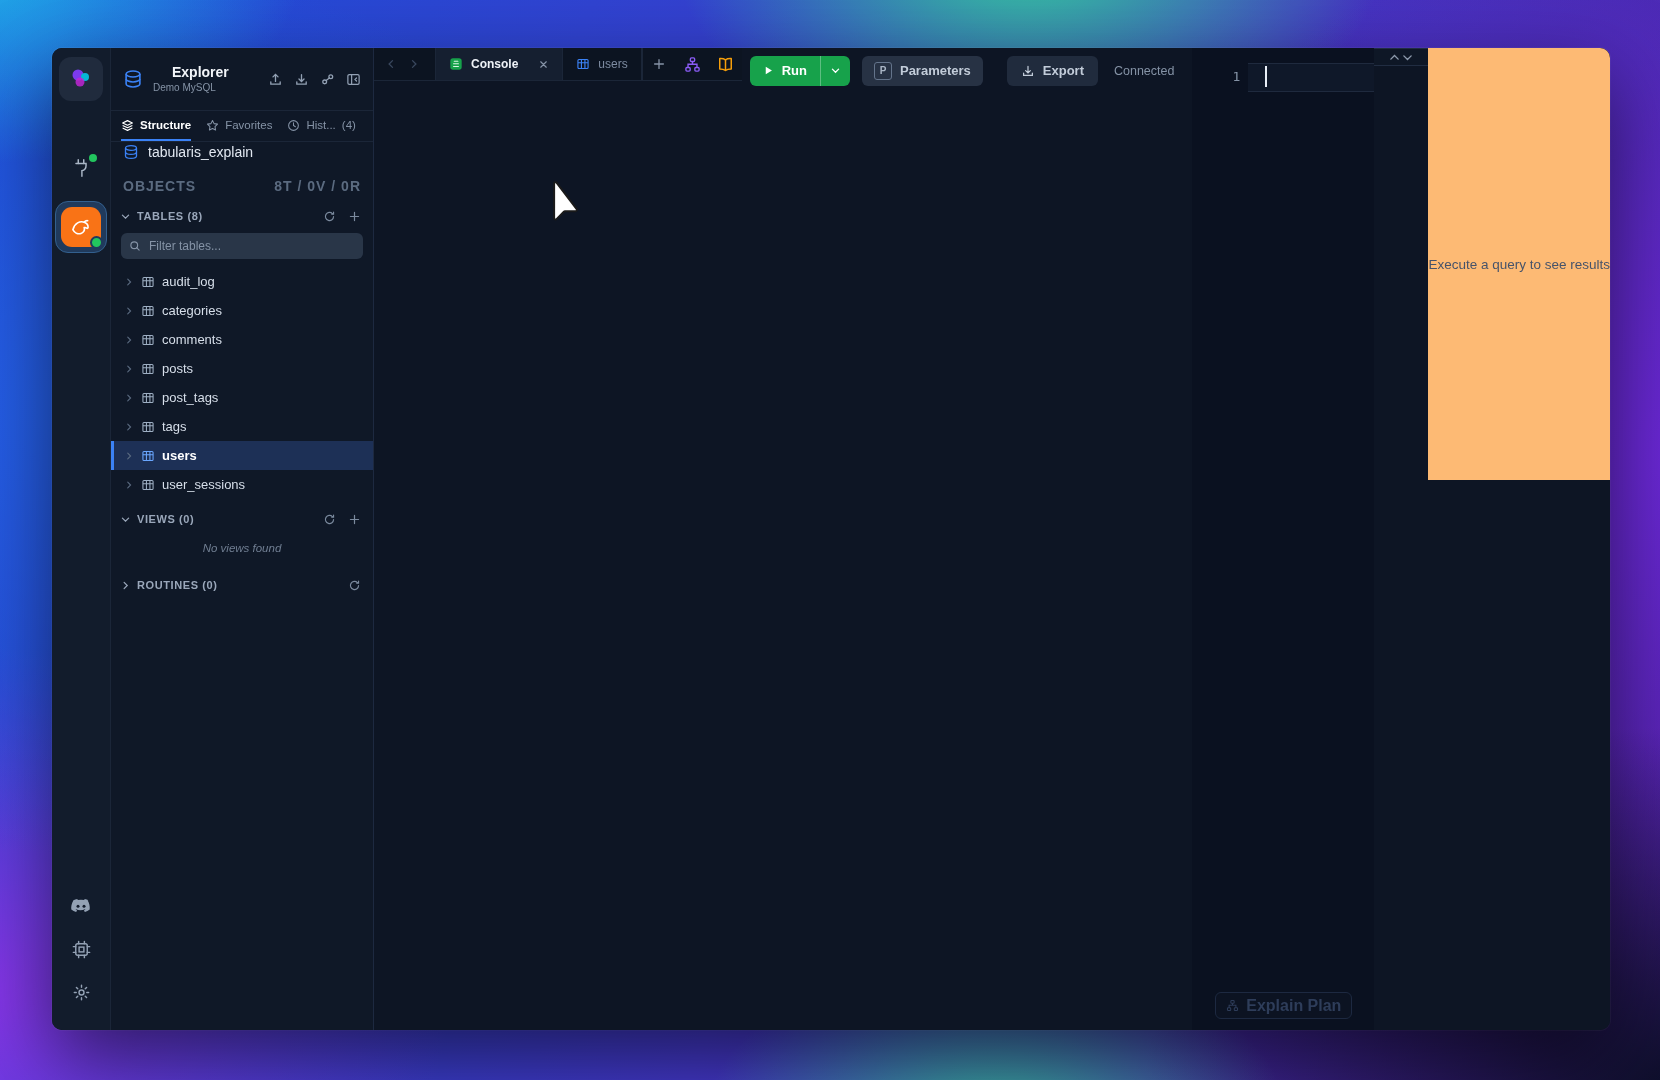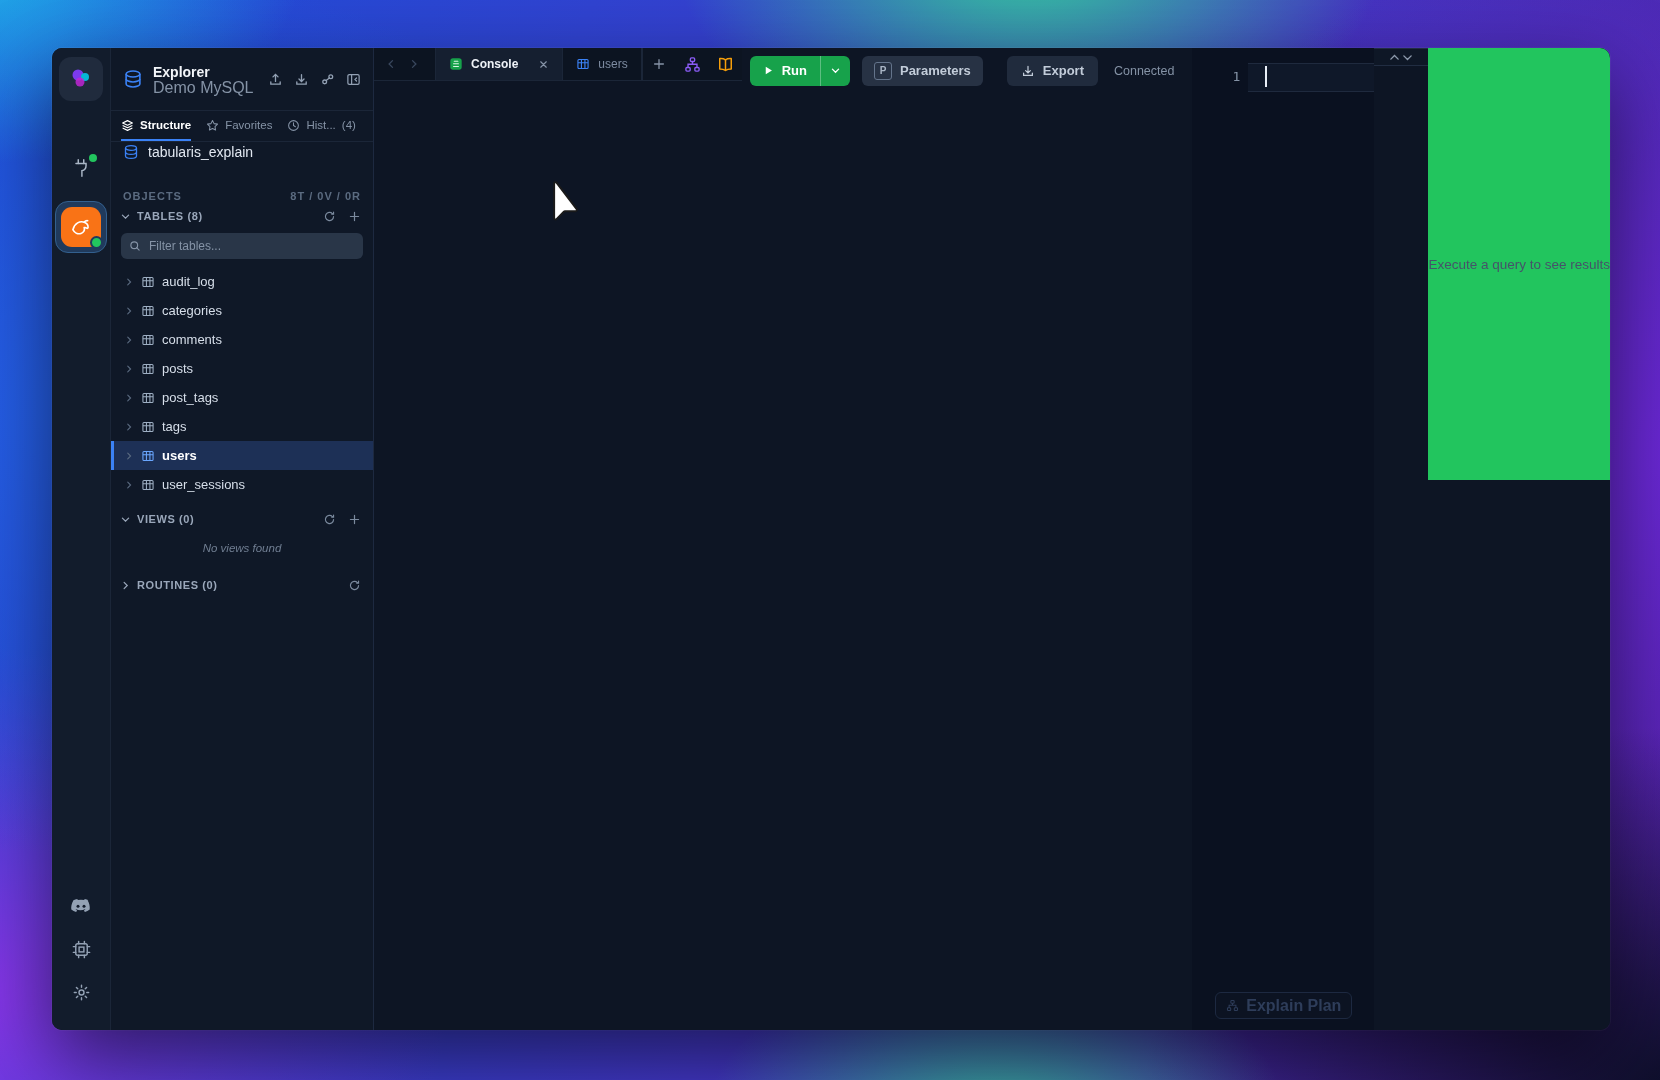--- a/index.html
+++ b/index.html
@@ -41,33 +41,33 @@
   .rail-spacer{flex:1;}
   .rail-bottom{display:flex;flex-direction:column;align-items:center;gap:20px;color:#93a1b4;}
   .rail-bottom .ic{cursor:pointer;}
 
   
   .sidebar{width:262px;flex:none;background:#0f1827;border-right:1px solid #1d2940;
     display:flex;flex-direction:column;}
   .sb-header{height:62px;flex:none;display:flex;align-items:center;padding:0 12px;
     border-bottom:1px solid #1b2638;}
   .sb-title-wrap{margin-left:10px;min-width:0;}
-  .sb-title{font-size:14px;font-weight:700;color:#f2f5f9;line-height:17px;}
-  .sb-sub{font-size:16px;color:#8593a6;line-height:14px;}
+  .sb-title{font-size:14px;font-weight:700;color:#f2f5f9;line-height:17px;margin-left:19px;}
+  .sb-sub{font-size:10px;color:#8593a6;line-height:14px;}
   .sb-header-icons{margin-left:auto;display:flex;gap:11px;color:#93a1b4;}
   .sb-header-icons .ic{cursor:pointer;}
   .sb-tabs{height:30px;flex:none;display:flex;align-items:stretch;padding:0 10px;gap:15px;
     border-bottom:1px solid #1b2638;}
   .sb-tab{display:flex;align-items:center;gap:6px;font-size:11.5px;color:#8593a6;
     border-bottom:2px solid transparent;cursor:pointer;white-space:nowrap;}
   .sb-tab.active{color:#fff;font-weight:700;border-bottom-color:#3b82f6;text-align:right;}
   .sb-conn{height:34px;flex:none;display:flex;align-items:flex-start;gap:9px;padding:0 12px;
     font-size:14px;color:#e2e8f1;margin-top:2px;cursor:pointer;}
-  .sb-objects{height:24px;flex:none;display:flex;align-items:flex-end;justify-content:space-between;
-    padding:0 12px;font-size:11px;letter-spacing:1px;color:#5b6b80;font-weight:700;gap:11px;}
+  .sb-objects{height:24px;flex:none;display:flex;align-items:flex-start;justify-content:space-between;
+    padding:0 12px;font-size:14px;letter-spacing:1px;color:#5b6b80;font-weight:700;gap:11px;}
   .sec-head{height:28px;flex:none;display:flex;align-items:center;padding:0 12px 0 9px;gap:6px;
     color:#9aa7ba;cursor:pointer;}
   .sec-head .sec-label{font-size:11px;font-weight:700;letter-spacing:.6px;}
   .sec-actions{margin-left:auto;display:flex;gap:12px;color:#7b8a9e;}
   .sec-actions .ic{cursor:pointer;}
   .filter-wrap{margin:3px 10px 8px;height:26px;flex:none;background:rgba(74,90,112,.45);
     border-radius:6px;display:flex;align-items:center;padding:0 8px;gap:6px;color:#8593a6;justify-content:flex-end;}
   .filter-wrap input{flex:1;background:transparent;border:0;outline:0;color:#cdd6e2;
     font-size:12px;font-family:inherit;}
   .filter-wrap input::placeholder{color:#8593a6;}
@@ -117,21 +117,21 @@
     font-size:13px;color:#8593a6;}
   .caret-bar{position:absolute;left:73px;top:18px;width:2px;height:21px;background:#e8eef6;}
   .explain-btn{position:absolute;right:22px;bottom:11px;height:25px;display:flex;align-items:center;
     gap:7px;padding:0 10px;border:1px solid #1d2941;border-radius:6px;color:#2e3d5a;
     font-size:16px;background:rgba(13,21,36,.5);cursor:pointer;font-weight:bold;}
   .splitter{height:16px;flex:none;background:#0e1726;border-top:1px solid #212d42;
     border-bottom:1px solid #212d42;display:flex;align-items:center;justify-content:space-between;
     padding:0 14px;color:#8d9aac;}
   .splitter .ic{cursor:pointer;}
   .results{height:432px;flex:none;display:flex;align-items:center;justify-content:center;
-    background:#22c55e;font-size:13.5px;color:#46536a;}
+    background:#fdba74;font-size:13.5px;color:#46536a;}
 
   .mouse-cursor{position:absolute;left:547px;top:181px;pointer-events:none;z-index:50;}
 </style>
 </head>
 <body>
 
 <div class="window">
 
   <div class="rail">
     <div class="rail-logo">

